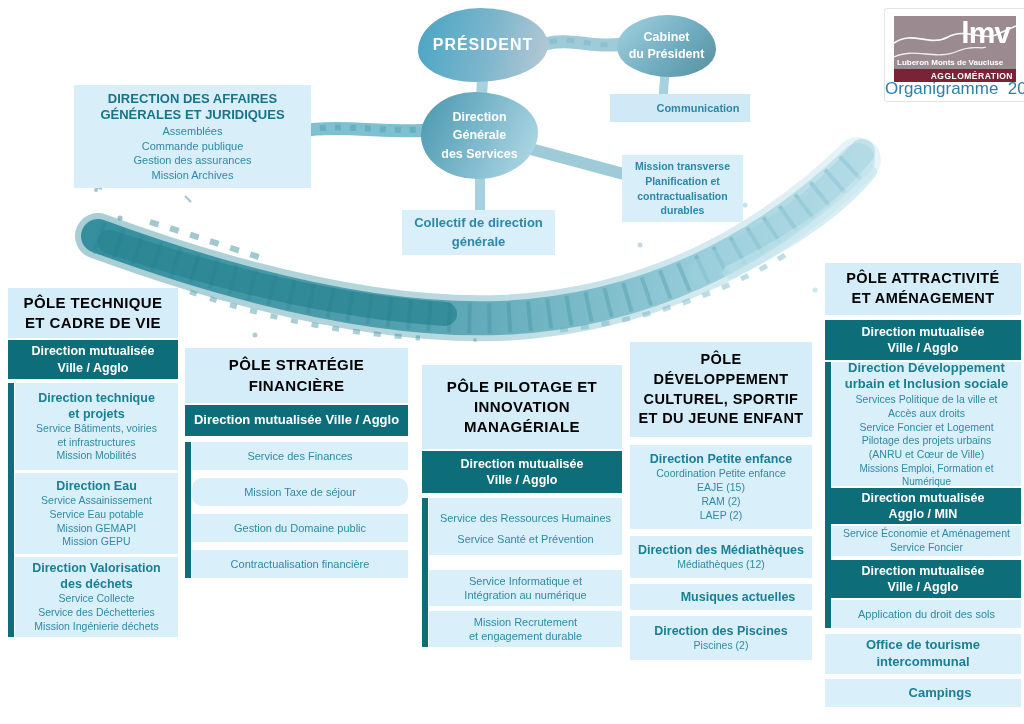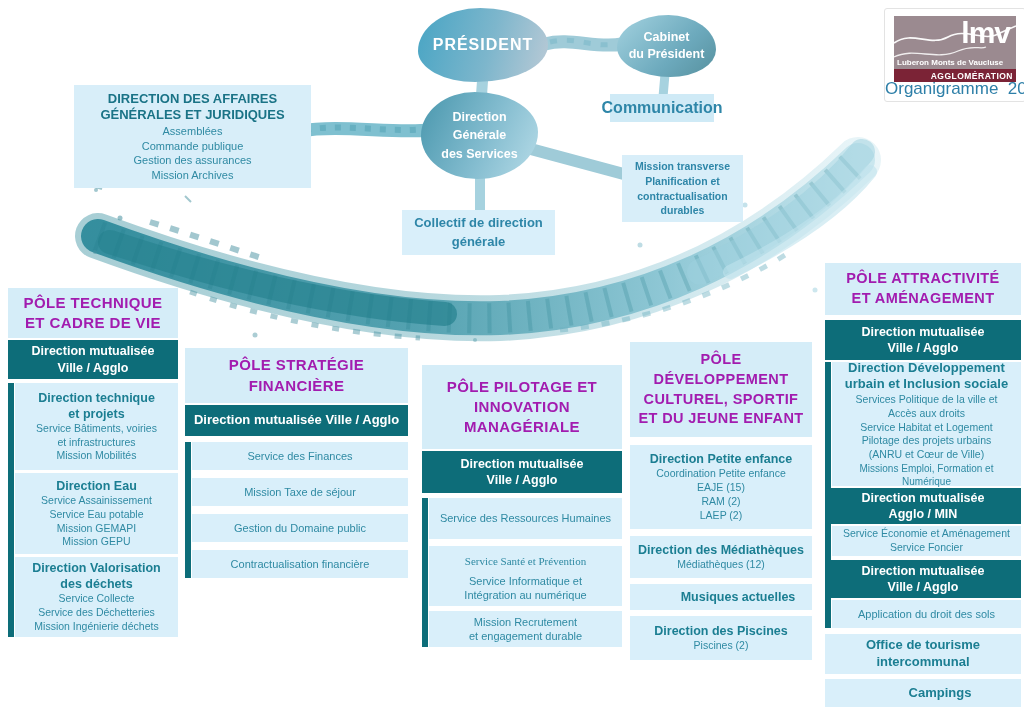--- a/index.html
+++ b/index.html
@@ -4,21 +4,21 @@
 <style>
   html,body{margin:0;padding:0;background:#fff;}
   .canvas{position:relative;width:1024px;height:724px;background:#ffffff;
           font-family:"Liberation Sans",sans-serif;overflow:hidden;}
   svg.layer{position:absolute;left:0;top:0;}
 
   .blob{position:absolute;display:flex;align-items:center;justify-content:center;
         color:#fff;font-weight:bold;text-align:center;white-space:pre-line;z-index:3;}
   .tbox{position:absolute;background:#d7eefa;color:#2e86a8;font-weight:bold;text-align:center;
         display:flex;align-items:center;justify-content:center;white-space:pre-line;z-index:3;}
-  .pole-header{position:absolute;background:#d5edf8;color:#a21caf;font-weight:bold;text-align:center;
+  .pole-header{position:absolute;background:#d5edf8;color:#000000;font-weight:bold;text-align:center;
         display:flex;align-items:center;justify-content:center;white-space:pre-line;
         letter-spacing:.4px;line-height:1.35;z-index:3;}
   .dark{position:absolute;background:#0d6d79;color:#ffffff;font-weight:bold;text-align:center;
         display:flex;align-items:center;justify-content:center;white-space:pre-line;
         font-size:12.5px;line-height:1.3;z-index:4;}
   .bar{position:absolute;width:6px;background:#0d6d79;z-index:2;}
   .box{position:absolute;background:#d9effa;text-align:center;display:flex;flex-direction:column;
         align-items:center;justify-content:center;padding:2px 2px;box-sizing:border-box;z-index:3;}
   .bt{font-weight:bold;color:#1b7e92;font-size:12.5px;line-height:1.28;white-space:pre-line;}
   .bi{color:#2f8aa3;font-size:10.5px;line-height:1.32;white-space:pre-line;}
@@ -99,21 +99,21 @@
   </div>
 
   <div class="blob" style="left:421px;top:92px;width:117px;height:87px;font-size:12.5px;line-height:1.45;
               border-radius:46% 54% 52% 48% / 50% 46% 54% 50%;
               background:linear-gradient(115deg,#4e9ab0 5%,#83bccf 55%,#b7dce8 100%);">
     <span>Direction
 Générale
 des Services</span>
   </div>
 
-  <div class="tbox" style="left:610px;top:94px;width:104px;height:28px;font-size:16px;background:#cfeaf6;">
+  <div class="tbox" style="left:610px;top:94px;width:104px;height:28px;font-size:11px;background:#cfeaf6;padding-left:36px;">
     <span>Communication</span>
   </div>
 
   <div class="box" style="left:74px;top:85px;width:237px;height:103px;background:#d8eef9;">
     <div class="bt btL" style="color:#1a7386;">DIRECTION DES AFFAIRES
 GÉNÉRALES ET JURIDIQUES</div>
     <div class="bi" style="font-size:11px;">Assemblées</div>
     <div class="bi" style="font-size:11px;">Commande publique</div>
     <div class="bi" style="font-size:11px;">Gestion des assurances</div>
     <div class="bi" style="font-size:11px;">Mission Archives</div>
@@ -179,21 +179,21 @@
     <span>PÔLE STRATÉGIE
 FINANCIÈRE</span>
   </div>
   <div class="dark" style="left:185px;top:405px;width:223px;height:31px;font-size:13px;">
     <span>Direction mutualisée Ville / Agglo</span>
   </div>
   <div class="bar" style="left:185px;top:442px;height:136px;"></div>
   <div class="box" style="left:192px;top:442px;width:216px;height:28px;">
     <span class="single">Service des Finances</span>
   </div>
-  <div class="box" style="left:192px;top:478px;width:216px;height:28px;">
+  <div class="box" style="left:192px;top:478px;width:216px;height:28px;border-radius:10px;">
     <span class="single">Mission Taxe de séjour</span>
   </div>
   <div class="box" style="left:192px;top:514px;width:216px;height:28px;">
     <span class="single">Gestion du Domaine public</span>
   </div>
   <div class="box" style="left:192px;top:550px;width:216px;height:28px;">
     <span class="single">Contractualisation financière</span>
   </div>
 
   <div class="pole-header" style="left:422px;top:365px;width:200px;height:84px;font-size:15px;">
@@ -202,21 +202,21 @@
 MANAGÉRIALE</span>
   </div>
   <div class="dark" style="left:422px;top:451px;width:200px;height:42px;">
     <span>Direction mutualisée
 Ville / Agglo</span>
   </div>
   <div class="bar" style="left:422px;top:498px;height:149px;"></div>
   <div class="box" style="left:429px;top:498px;width:193px;height:41px;">
     <span class="single">Service des Ressources Humaines</span>
   </div>
-  <div class="box" style="left:429px;top:546px;width:193px;height:31px;font-family:Liberation Serif, serif;">
+  <div class="box" style="left:429px;top:524px;width:193px;height:31px;">
     <span class="single">Service Santé et Prévention</span>
   </div>
   <div class="box" style="left:429px;top:570px;width:193px;height:36px;">
     <span class="single">Service Informatique et
 Intégration au numérique</span>
   </div>
   <div class="box" style="left:429px;top:611px;width:193px;height:36px;">
     <span class="single">Mission Recrutement
 et engagement durable</span>
   </div>
@@ -253,21 +253,21 @@
   <div class="dark" style="left:825px;top:320px;width:196px;height:40px;">
     <span>Direction mutualisée
 Ville / Agglo</span>
   </div>
   <div class="bar" style="left:825px;top:362px;height:266px;"></div>
   <div class="box" style="left:832px;top:362px;width:189px;height:124px;">
     <div class="bt btL">Direction Développement
 urbain et Inclusion sociale</div>
     <div class="bi">Services Politique de la ville et
 Accès aux droits</div>
-    <div class="bi">Service Habitat et Logement</div>
+    <div class="bi">Service Foncier et Logement</div>
     <div class="bi">Pilotage des projets urbains
 (ANRU et Cœur de Ville)</div>
     <div class="bi xtight">Missions Emploi, Formation et Numérique</div>
   </div>
   <div class="dark" style="left:825px;top:488px;width:196px;height:36px;">
     <span>Direction mutualisée
 Agglo / MIN</span>
   </div>
   <div class="box" style="left:832px;top:526px;width:189px;height:30px;">
     <div class="bi">Service Économie et Aménagement</div>

